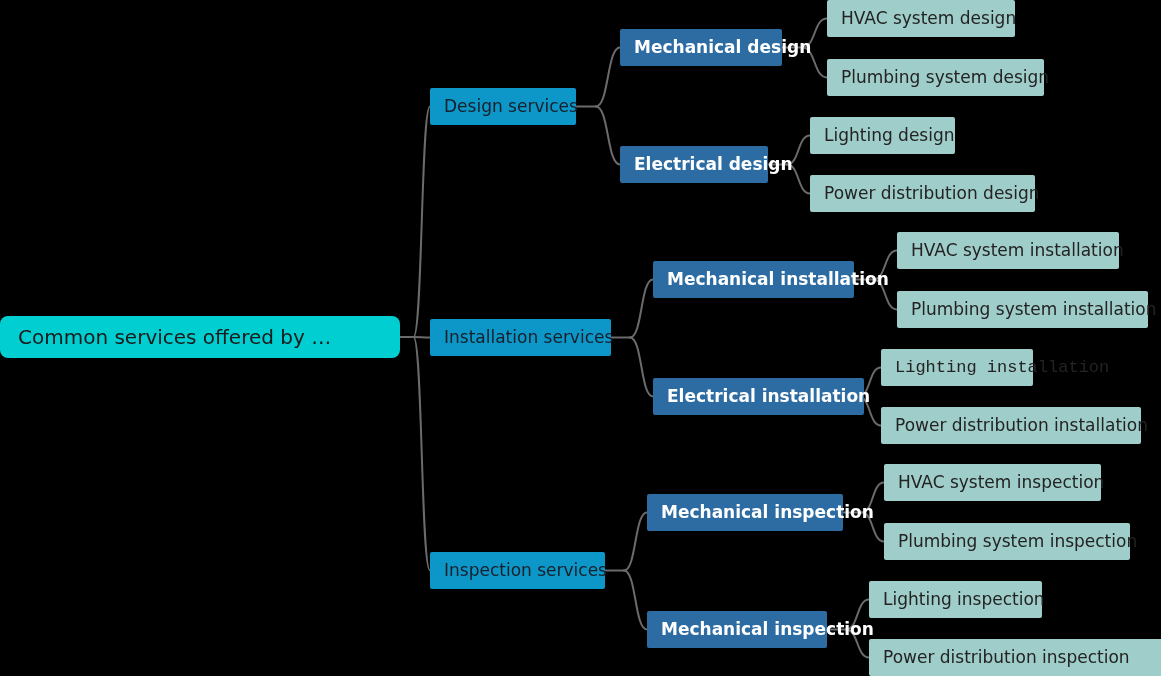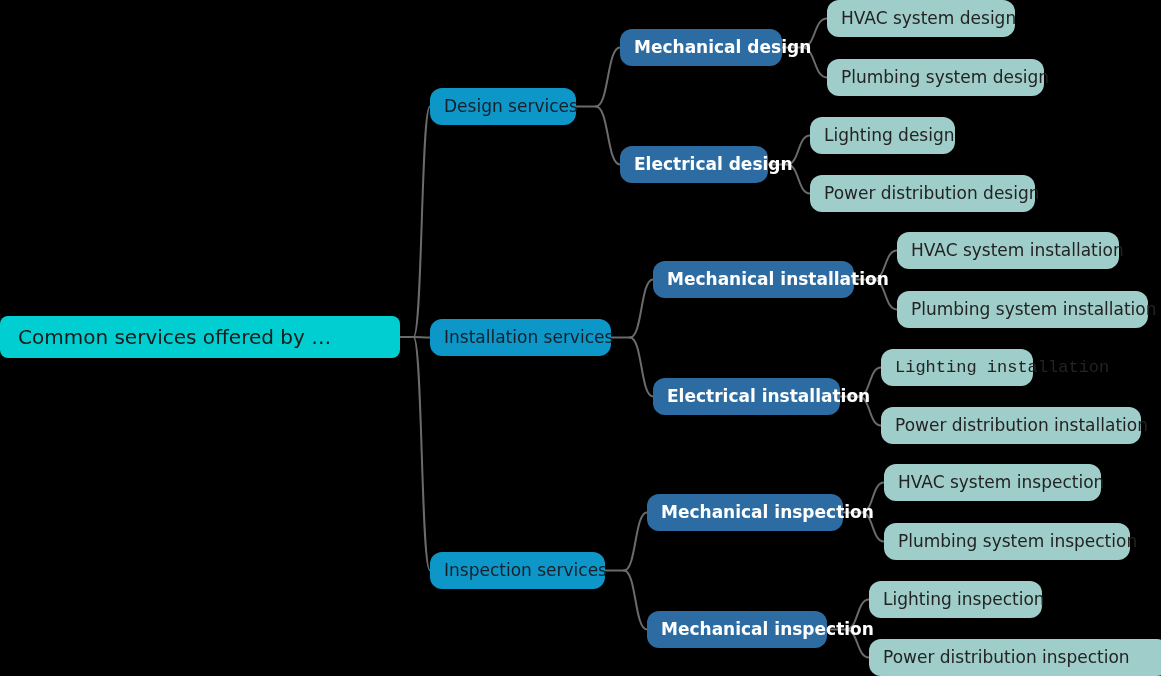--- a/index.html
+++ b/index.html
@@ -22,21 +22,21 @@
     width: 1161px;
     height: 676px;
     pointer-events: none;
   }
   .node {
     position: absolute;
     box-sizing: border-box;
     display: flex;
     align-items: center;
     white-space: nowrap;
-    border-radius: 12px;
+    border-radius: 2px;
     line-height: 1;
   }
   .node-label {
     display: block;
     white-space: nowrap;
   }
   
   .lvl0 {
     background: #00CED1;
     color: #1a1a1a;
@@ -119,21 +119,21 @@
       </div>
       <div class="node lvl2" style="left: 620px; top: 29px; width: 162px; height: 37px;">
         <span class="node-label">Mechanical design</span>
       </div>
       <div class="node lvl2" style="left: 620px; top: 146px; width: 148px; height: 37px;">
         <span class="node-label">Electrical design</span>
       </div>
       <div class="node lvl2" style="left: 653px; top: 261px; width: 201px; height: 37px;">
         <span class="node-label">Mechanical installation</span>
       </div>
-      <div class="node lvl2" style="left: 653px; top: 378px; width: 187px; height: 37px;">
+      <div class="node lvl2" style="left: 653px; top: 378px; width: 211px; height: 37px;">
         <span class="node-label">Electrical installation</span>
       </div>
       <div class="node lvl2" style="left: 647px; top: 494px; width: 196px; height: 37px;">
         <span class="node-label">Mechanical inspection</span>
       </div>
       <div class="node lvl2" style="left: 647px; top: 611px; width: 180px; height: 37px;">
         <span class="node-label">Mechanical inspection</span>
       </div>
       <div class="node lvl3" style="left: 827px; top: 0px; width: 188px; height: 37px;">
         <span class="node-label">HVAC system design</span>

